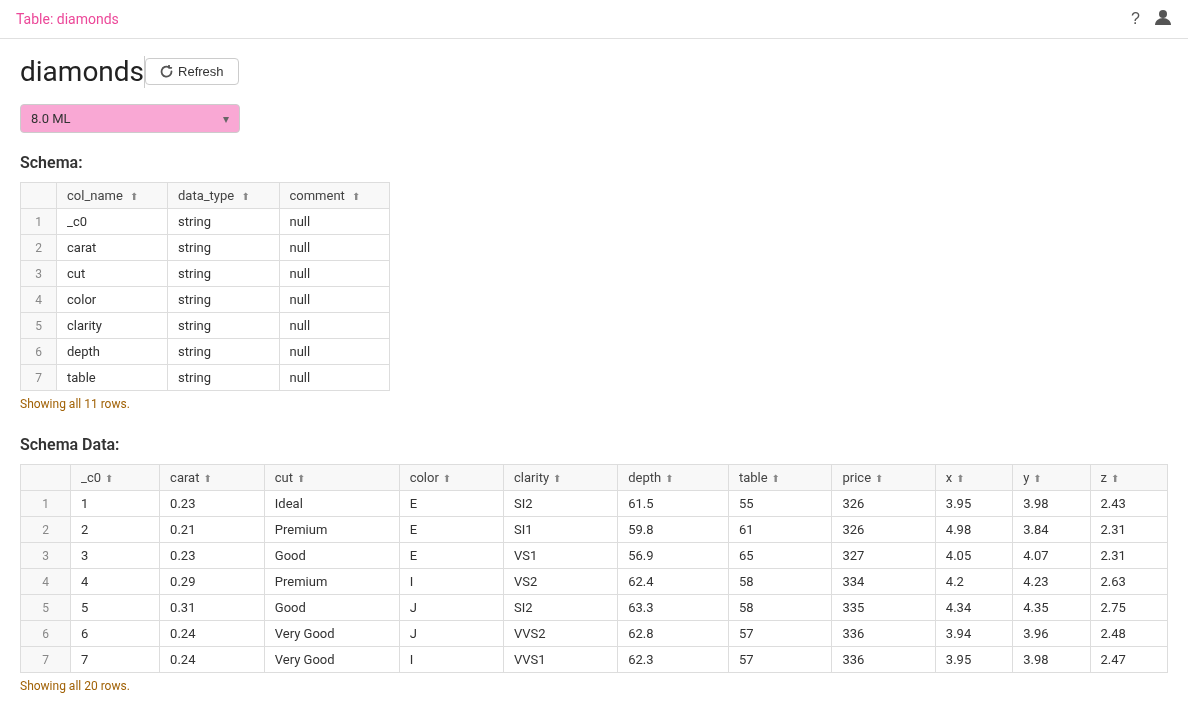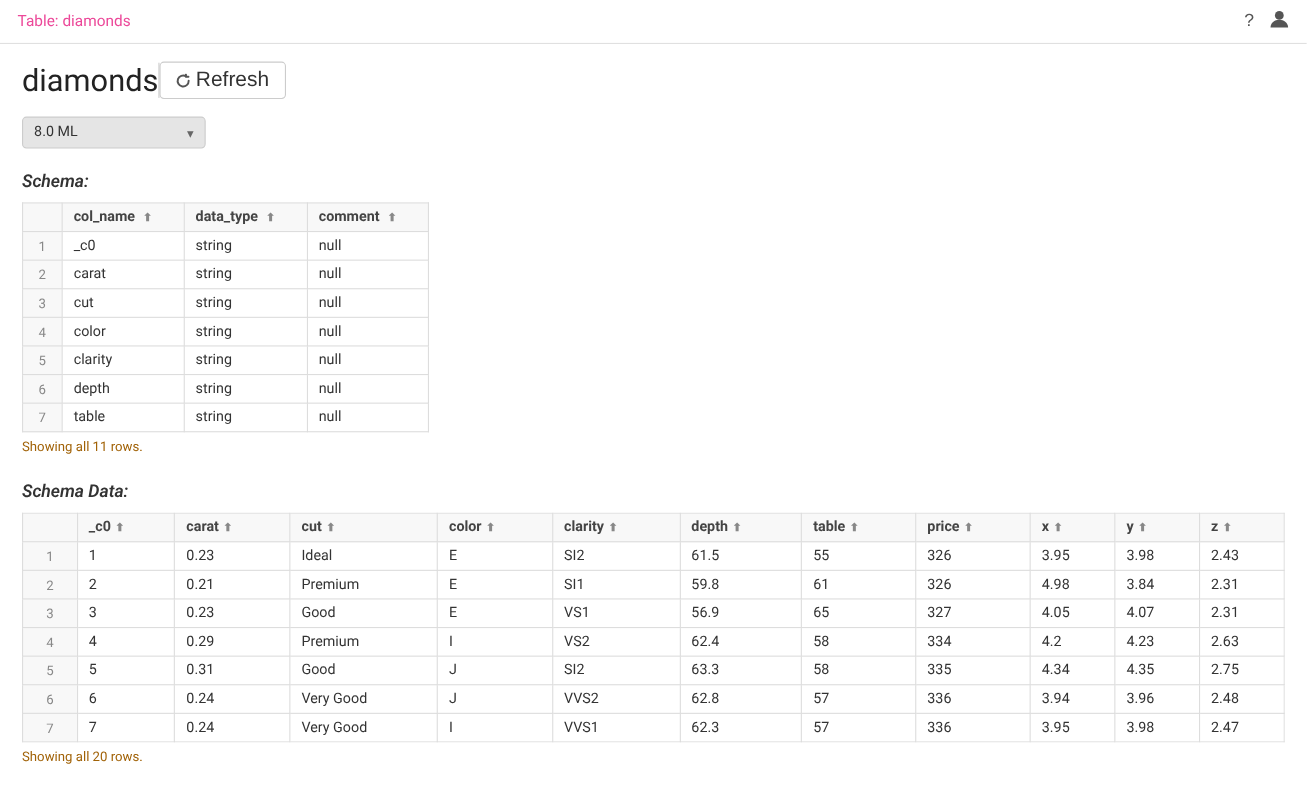--- a/index.html
+++ b/index.html
@@ -54,62 +54,61 @@
     }
     .refresh-btn {
       display: flex;
       align-items: center;
       gap: 5px;
       padding: 5px 14px;
       border: 1px solid #ccc;
       border-radius: 4px;
       background: #fff;
       cursor: pointer;
-      font-size: 19px;
+      font-size: 13px;
       color: #333;
     }
     .dropdown-wrapper {
       margin-bottom: 20px;
     }
     .dropdown-select {
       display: flex;
       align-items: center;
       justify-content: space-between;
-      width: 167px;
+      width: 220px;
       padding: 6px 10px;
       border: 1px solid #ccc;
       border-radius: 4px;
       cursor: pointer;
-      background: #e5e5e5;
+      background: #f9a8d4;
       font-size: 13px;
     }
     .section-title {
       font-size: 16px;
       font-weight: 600;
       margin-bottom: 10px;
-      font-style: italic;
     }
     table {
       border-collapse: collapse;
       width: 100%;
     }
     .schema-table {
       width: auto;
       min-width: 370px;
     }
     th, td {
       border: 1px solid #ddd;
       padding: 5px 10px;
       text-align: left;
       font-size: 13px;
       white-space: nowrap;
     }
     th {
       background: #f8f8f8;
-      font-weight: 700;
+      font-weight: 400;
       color: #444;
       user-select: none;
     }
     .sort-icon {
       font-size: 10px;
       color: #888;
       margin-left: 4px;
     }
     .row-num {
       color: #888;

